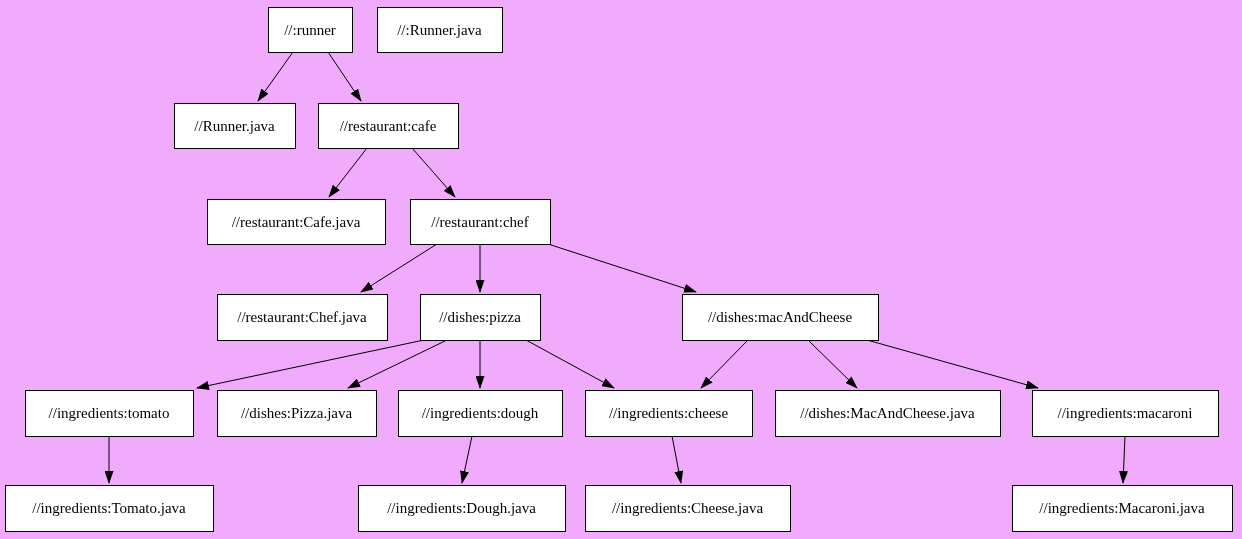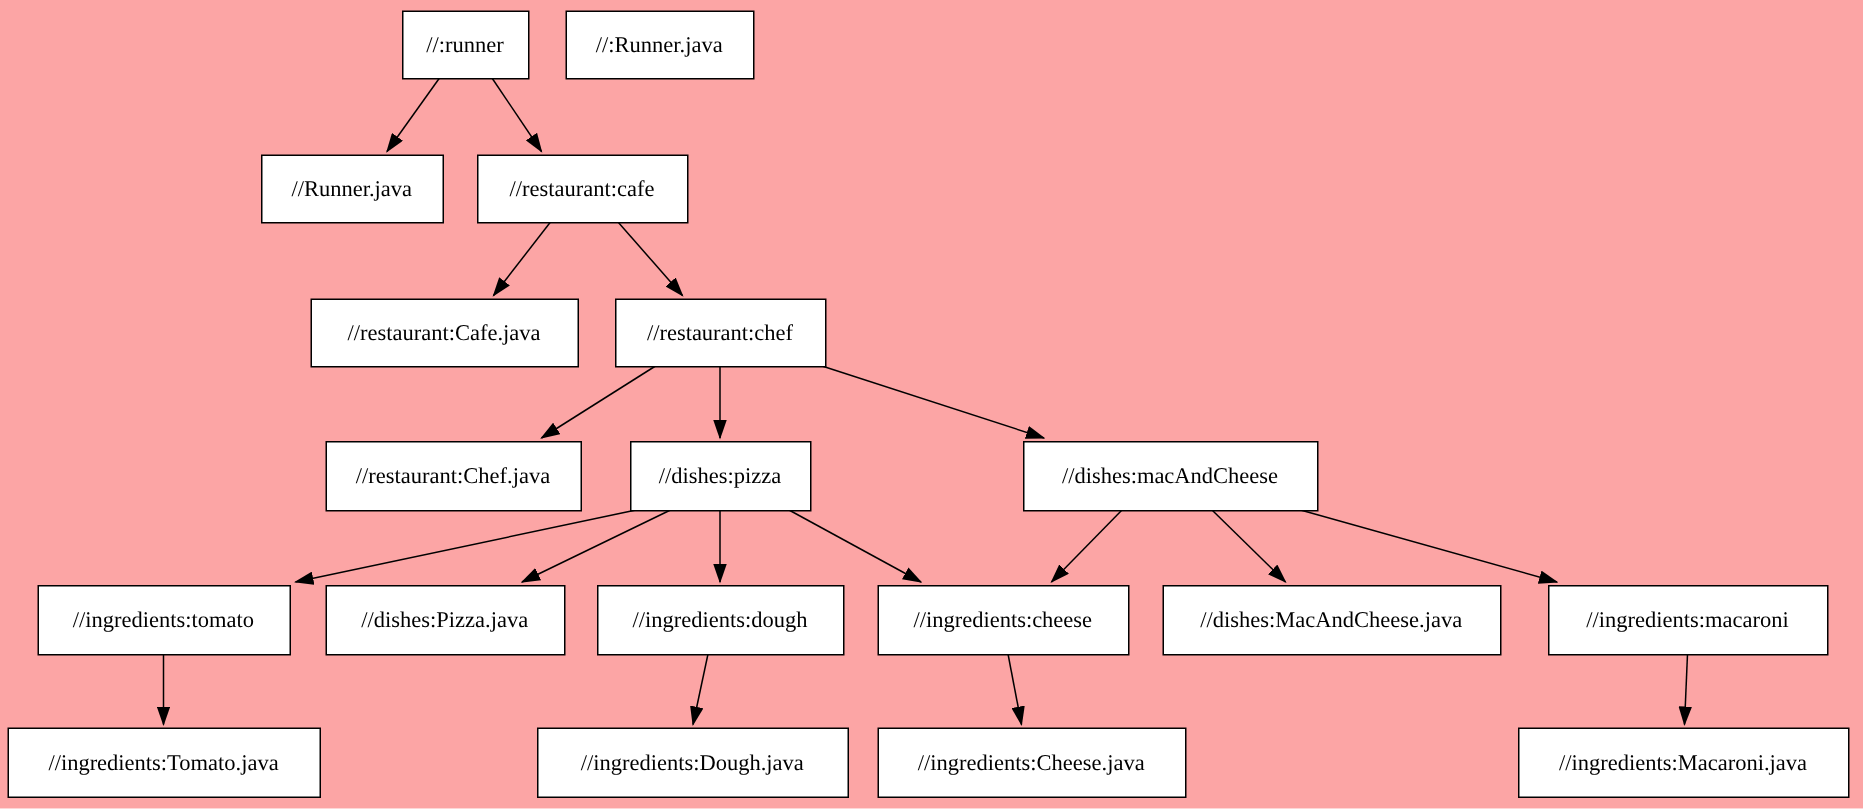--- a/index.html
+++ b/index.html
@@ -4,21 +4,21 @@
 <style>
   html, body {
     margin: 0;
     padding: 0;
     background: #ffffff;
   }
   .graph-canvas {
     position: relative;
     width: 1242px;
     height: 539px;
-    background: #fca5a5;
+    background: #f0abfc;
     overflow: hidden;
   }
   svg text {
     font-family: "Liberation Serif", "DejaVu Serif", serif;
     font-size: 15px;
   }
 </style>
 </head>
 <body>
 

